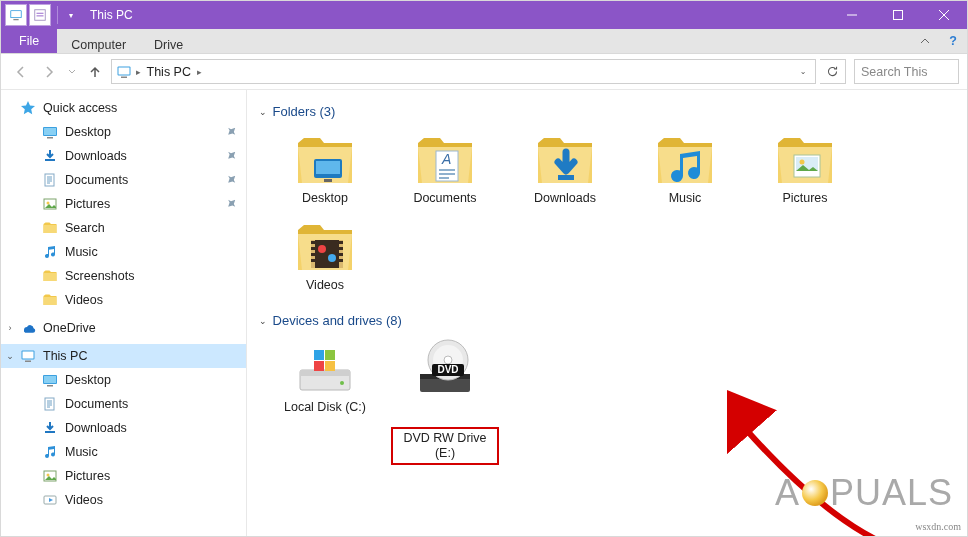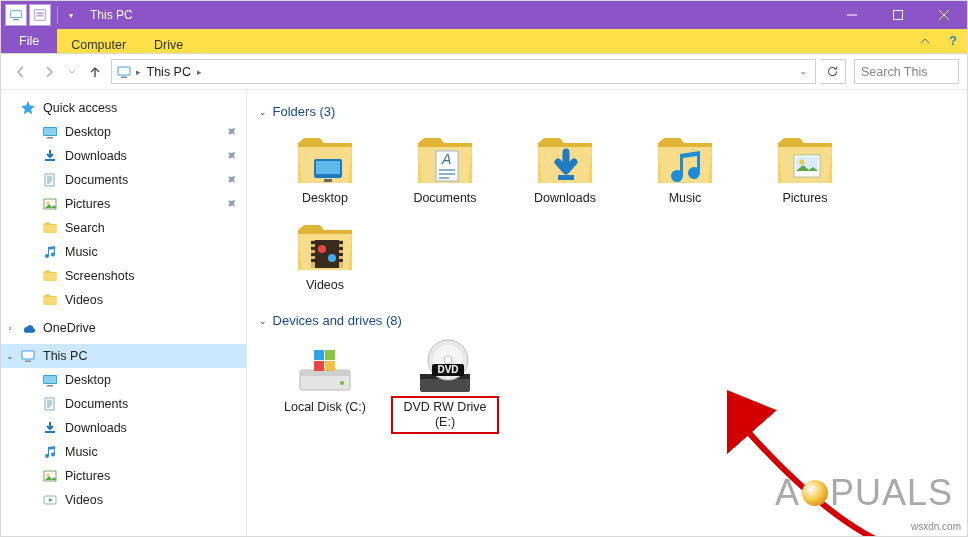--- a/index.html
+++ b/index.html
@@ -12,21 +12,21 @@
   .titlebar .qat .qico svg { width: 14px; height: 14px; }
   .titlebar .qat .qsep { width: 1px; height: 18px; background: #b08bdc; margin: 0 4px; }
   .titlebar .qat .qdropdown { width: 14px; display:flex; align-items:center; justify-content:center; color:#fff; font-size:8px;}
   .titlebar .title { padding-left: 8px; }
   .titlebar .spacer { flex: 1; }
   .titlebar .win-controls { display: flex; }
   .titlebar .win-controls .wbtn { width: 46px; height: 28px; display: flex; align-items: center; justify-content: center; font-size: 10px; color: #fff; }
   .titlebar .win-controls .wbtn svg { width: 10px; height: 10px; }
 
   
-  .ribbon { height: 25px; background: #fde047; border-bottom: 1px solid #d9d9d9; display: flex; align-items: stretch; font-size: 12.5px; }
+  .ribbon { height: 25px; background: #e5e5e5; border-bottom: 1px solid #d9d9d9; display: flex; align-items: stretch; font-size: 12.5px; }
   .ribbon .file-tab { background: #8b55c7; color: #fff; padding: 0 18px; display: flex; align-items: center; }
   .ribbon .tab { padding: 16px 14px; display: flex; align-items: center; color: #333; }
   .ribbon .spacer { flex:1; }
   .ribbon .ribbon-min { width: 28px; display:flex;align-items:center;justify-content:center; color:#666;}
 
   
   .addr-row { height: 36px; display: flex; align-items: center; padding: 4px 8px; gap: 4px; background: #fff; border-bottom: 1px solid #e8e8e8;}
   .nav-btn { width: 24px; height: 24px; display: flex; align-items: center; justify-content: center; color: #adadad; }
   .nav-btn.enabled { color: #5a5a5a; }
   .addr-bar { flex: 1; height: 25px; border: 1px solid #cfcfcf; display: flex; align-items: center; padding: 0 2px; }
@@ -54,29 +54,29 @@
   .nico svg { width:16px; height:16px; }
 
   
   .content { flex: 1; padding: 8px 10px; overflow:hidden; position:relative; }
   .group-header { display: flex; align-items: center; color: #1a4a8a; font-size: 13px; padding: 6px 2px 10px 2px; }
   .group-header .twisty { font-size: 9px; margin-right: 6px; color:#444; }
   .group-items { display: flex; flex-wrap: wrap; gap: 10px 12px; padding-left: 14px; padding-bottom: 14px; }
   .tile { width: 108px; display: flex; flex-direction: column; align-items: center; text-align: center; }
   .tile .thumb { width: 68px; height: 58px; display: flex; align-items: center; justify-content: center; }
   .tile .label { font-size: 12.5px; color: #222; padding-top: 4px; line-height: 1.2; }
-  .tile .label.highlight { border: 2px solid #d40000; padding: 2px 3px; }
+  .tile .label.highlight { border: 2px solid #d40000; padding: 2px 3px; margin-top: 31px; }
 
   
   .arrow { position:absolute; left:480px; top:300px; width:160px; height:160px; pointer-events:none; }
 
   
   .watermark { position:absolute; right:14px; bottom:22px; color:#a9a9a9; font-family: Georgia, serif; font-size:36px; letter-spacing:1px; display:flex; align-items:center; gap:2px;}
   .watermark .ball { width:26px;height:26px;border-radius:50%;background:radial-gradient(circle at 35% 35%,#fff,#f6c94b 45%,#e0a020 70%);display:inline-block; }
-  .wsx { position:absolute; right:6px; bottom:4px; font-size:10px; color:#888; font-family:Liberation Sans, sans-serif;}
+  .wsx { position:absolute; right:6px; bottom:4px; font-size:10px; color:#888; font-family:Liberation Serif, serif;}
 </style>
 </head>
 <body>
 
 <svg width="0" height="0" style="position:absolute">
   <defs>
 
     <g id="i-monitor">
         <rect x="1" y="2" width="14" height="9" rx="1" fill="#2f9fe6" stroke="#1b6ea8"></rect>
         <rect x="2" y="3" width="12" height="7" fill="#7fc8f2"></rect>

